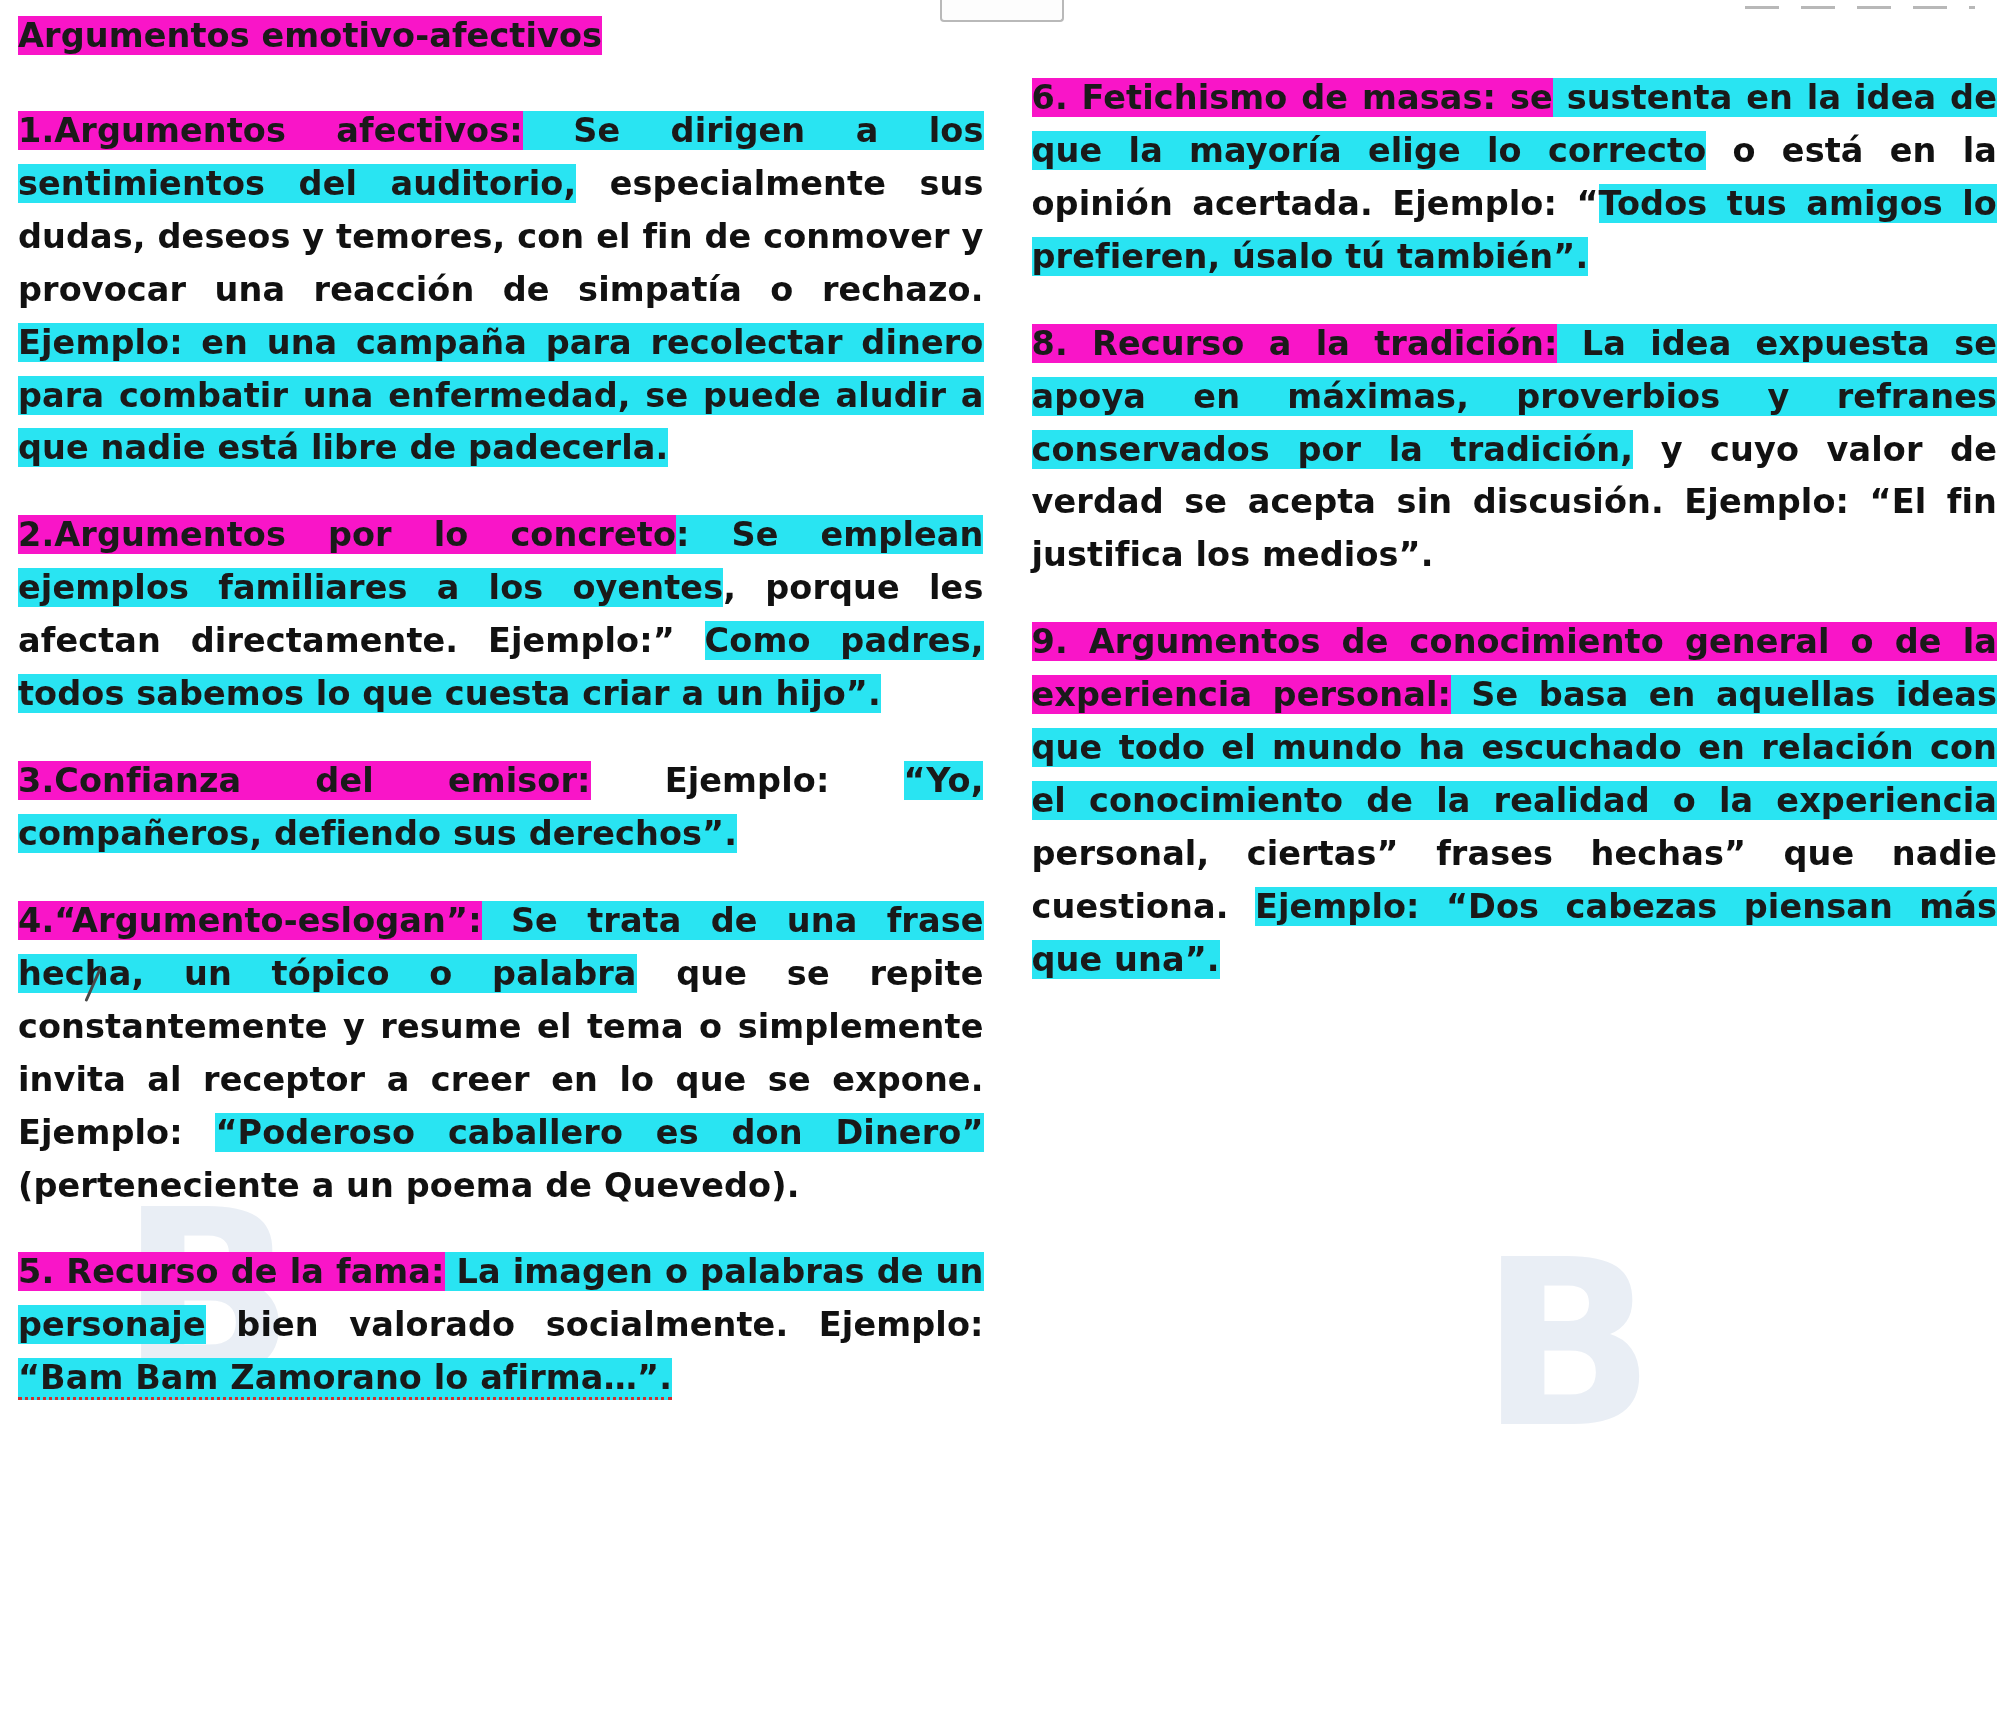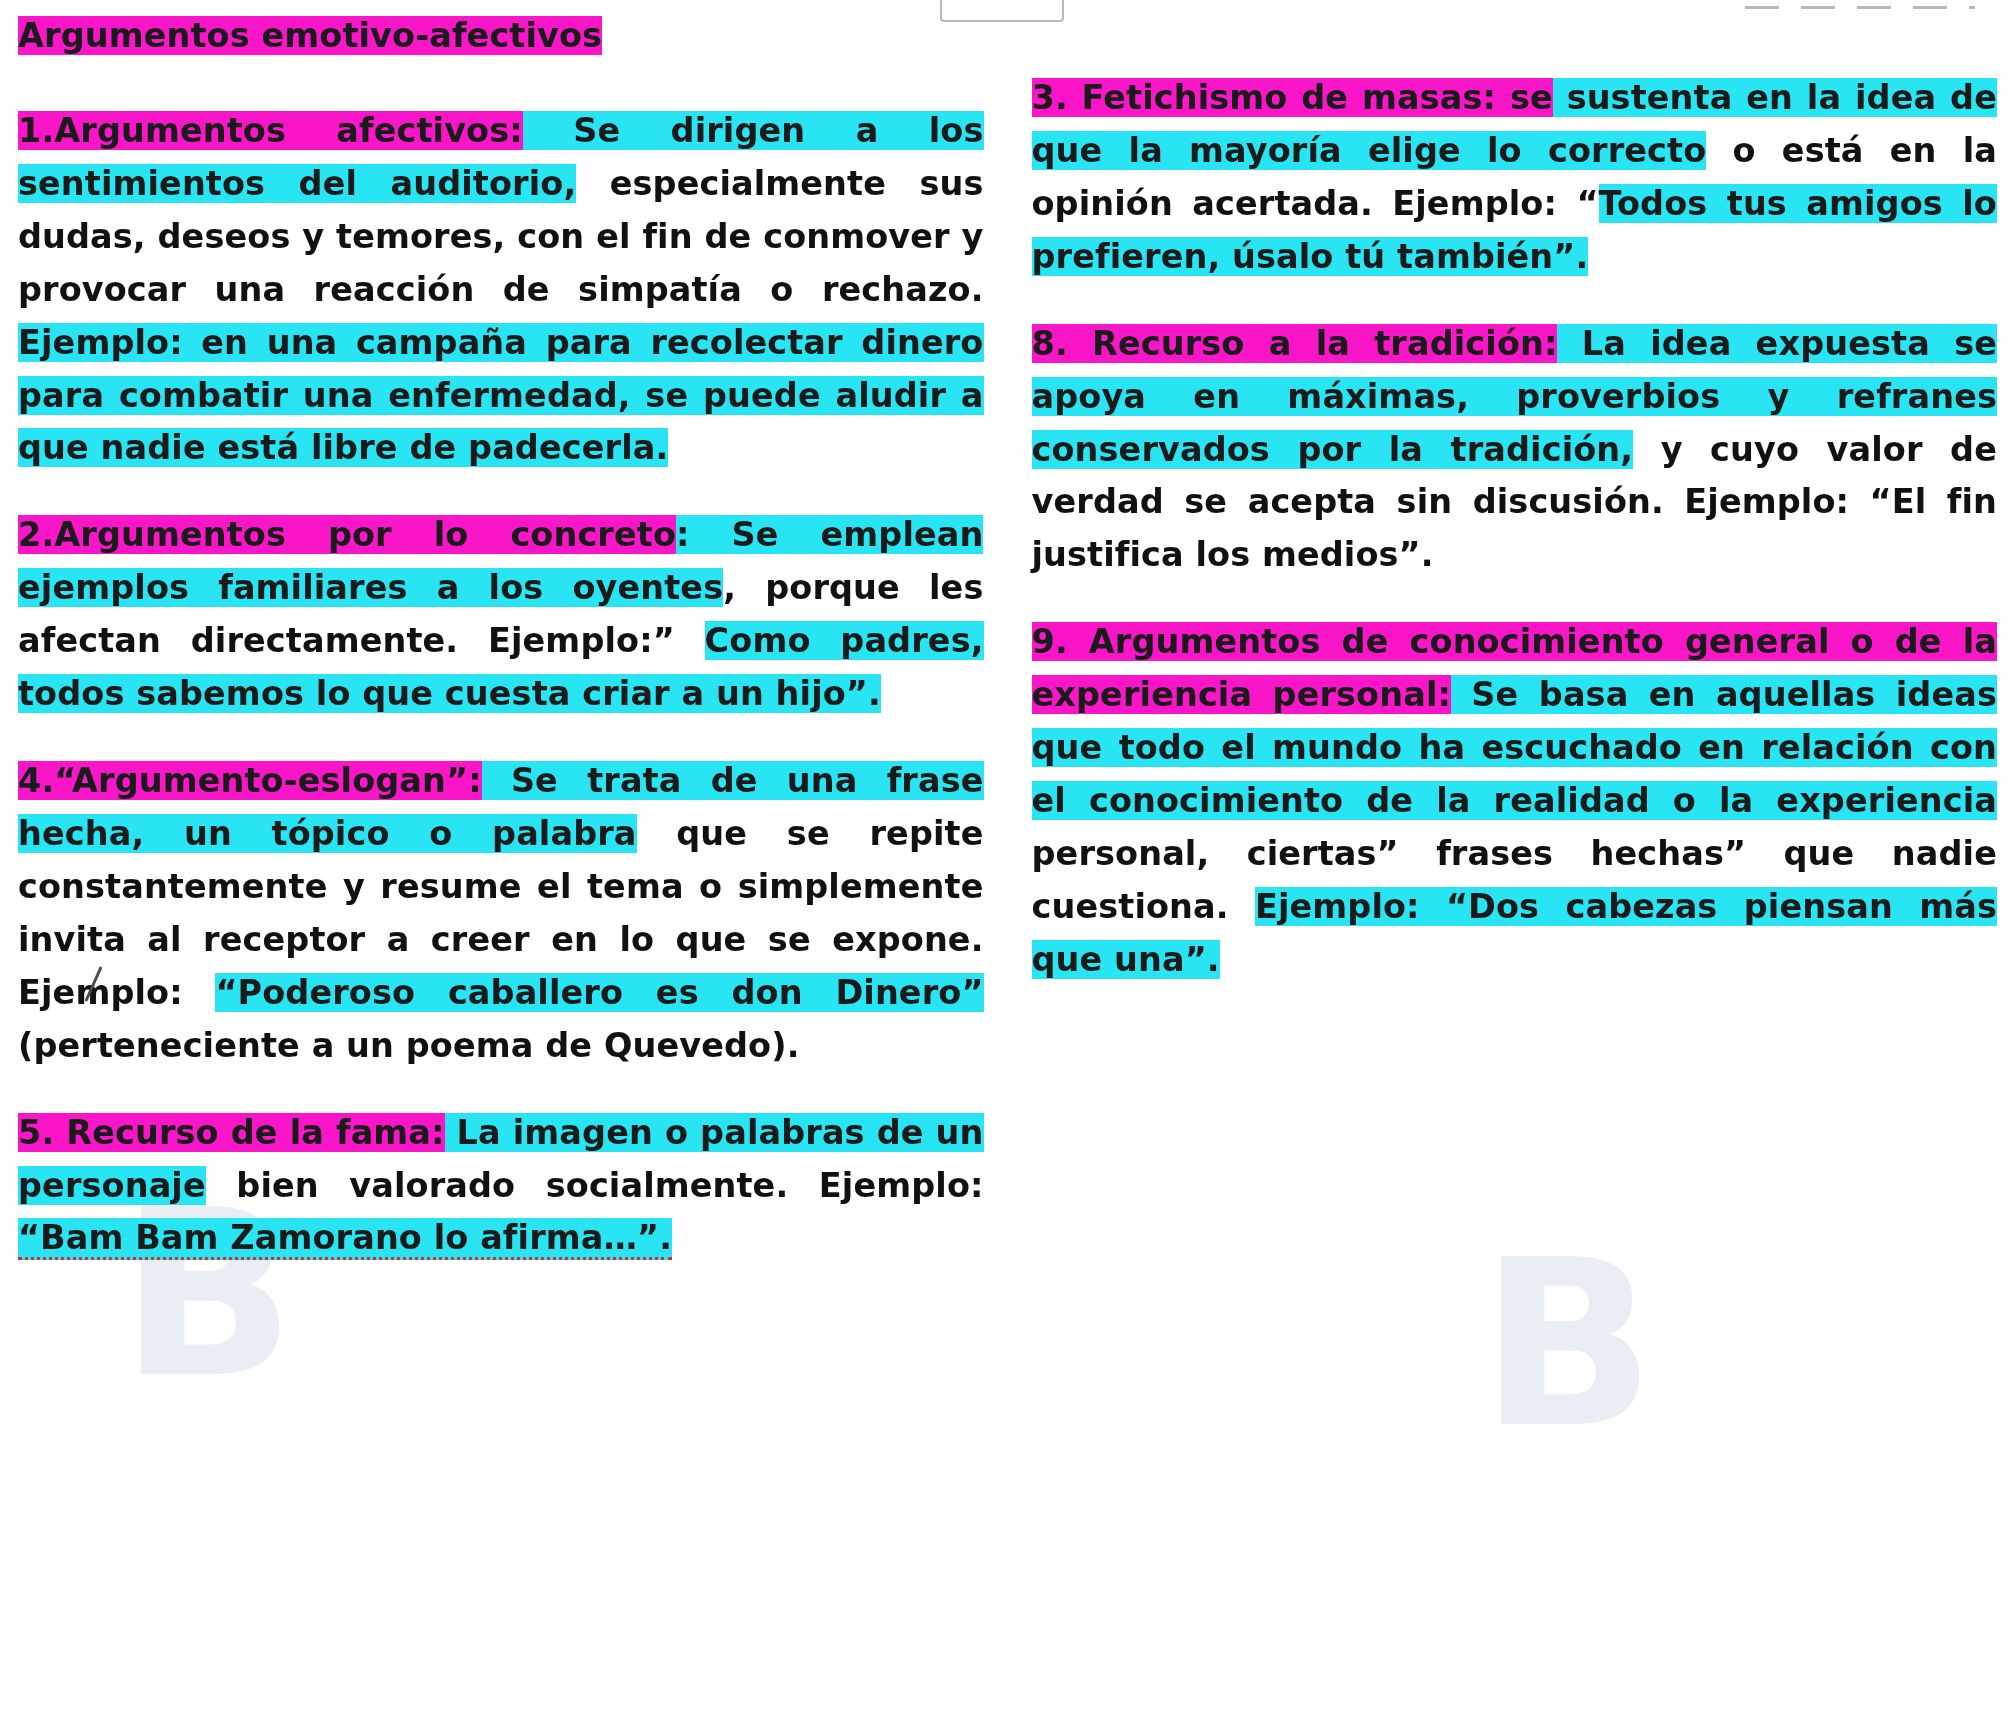--- a/index.html
+++ b/index.html
@@ -153,35 +153,38 @@
       <p class="para title"><span class="hl-pink">Argumentos emotivo-afectivos</span></p>
 
       <p class="para">
         <span class="hl-pink">1.Argumentos afectivos:</span><span class="hl-cyan"> Se dirigen a los sentimientos del auditorio,</span><span class="plain"> especialmente sus dudas, deseos y temores, con el fin de conmover y provocar una reacción de simpatía o rechazo. </span><span class="hl-cyan">Ejemplo: en una campaña para recolectar dinero para combatir una enfermedad, se puede aludir a que nadie está libre de padecerla.</span>
       </p>
 
       <p class="para">
         <span class="hl-pink">2.Argumentos por lo concreto</span><span class="hl-cyan">: Se emplean ejemplos familiares a los oyentes</span><span class="plain">, porque les afectan directamente. Ejemplo:” </span><span class="hl-cyan">Como padres, todos sabemos lo que cuesta criar a un hijo”.</span>
       </p>
 
+      <p class="para">
+        <span class="hl-pink">3.Confianza del emisor:</span><span class="plain"> Ejemplo: </span><span class="hl-cyan">“Yo, compañeros, defiendo sus derechos”.</span>
+      </p>
 
       <p class="para">
         <span class="hl-pink">4.“Argumento-eslogan”:</span><span class="hl-cyan"> Se trata de una frase hecha, un tópico o palabra</span><span class="plain"> que se repite constantemente y resume el tema o simplemente invita al receptor a creer en lo que se expone. Ejemplo: </span><span class="hl-cyan">“Poderoso caballero es don Dinero”</span><span class="plain"> (perteneciente a un poema de Quevedo).</span>
       </p>
 
       <p class="para">
         <span class="hl-pink">5. Recurso de la fama:</span><span class="hl-cyan"> La imagen o palabras de un personaje</span><span class="plain"> bien valorado socialmente. Ejemplo: </span><span class="hl-cyan spell-underline">“Bam Bam Zamorano lo afirma…”.</span>
       </p>
 
     </div>
 
     <div class="col col-right">
 
       <p class="para">
-        <span class="hl-pink">3. Fetichismo de masas: se</span><span class="hl-cyan"> sustenta en la idea de que la mayoría elige lo correcto</span><span class="plain"> o está en la opinión acertada. Ejemplo: “</span><span class="hl-cyan">Todos tus amigos lo prefieren, úsalo tú también”.</span>
+        <span class="hl-pink">6. Fetichismo de masas: se</span><span class="hl-cyan"> sustenta en la idea de que la mayoría elige lo correcto</span><span class="plain"> o está en la opinión acertada. Ejemplo: “</span><span class="hl-cyan">Todos tus amigos lo prefieren, úsalo tú también”.</span>
       </p>
 
 
       <p class="para">
         <span class="hl-pink">8. Recurso a la tradición:</span><span class="hl-cyan"> La idea expuesta se apoya en máximas, proverbios y refranes conservados por la tradición,</span><span class="plain"> y cuyo valor de verdad se acepta sin discusión. Ejemplo: “El fin justifica los medios”.</span>
       </p>
 
       <p class="para">
         <span class="hl-pink">9. Argumentos de conocimiento general o de la experiencia personal:</span><span class="hl-cyan"> Se basa en aquellas ideas que todo el mundo ha escuchado en relación con el conocimiento de la realidad o la experiencia</span><span class="plain"> personal, ciertas” frases hechas” que nadie cuestiona. </span><span class="hl-cyan">Ejemplo: “Dos cabezas piensan más que una”.</span>
       </p>

